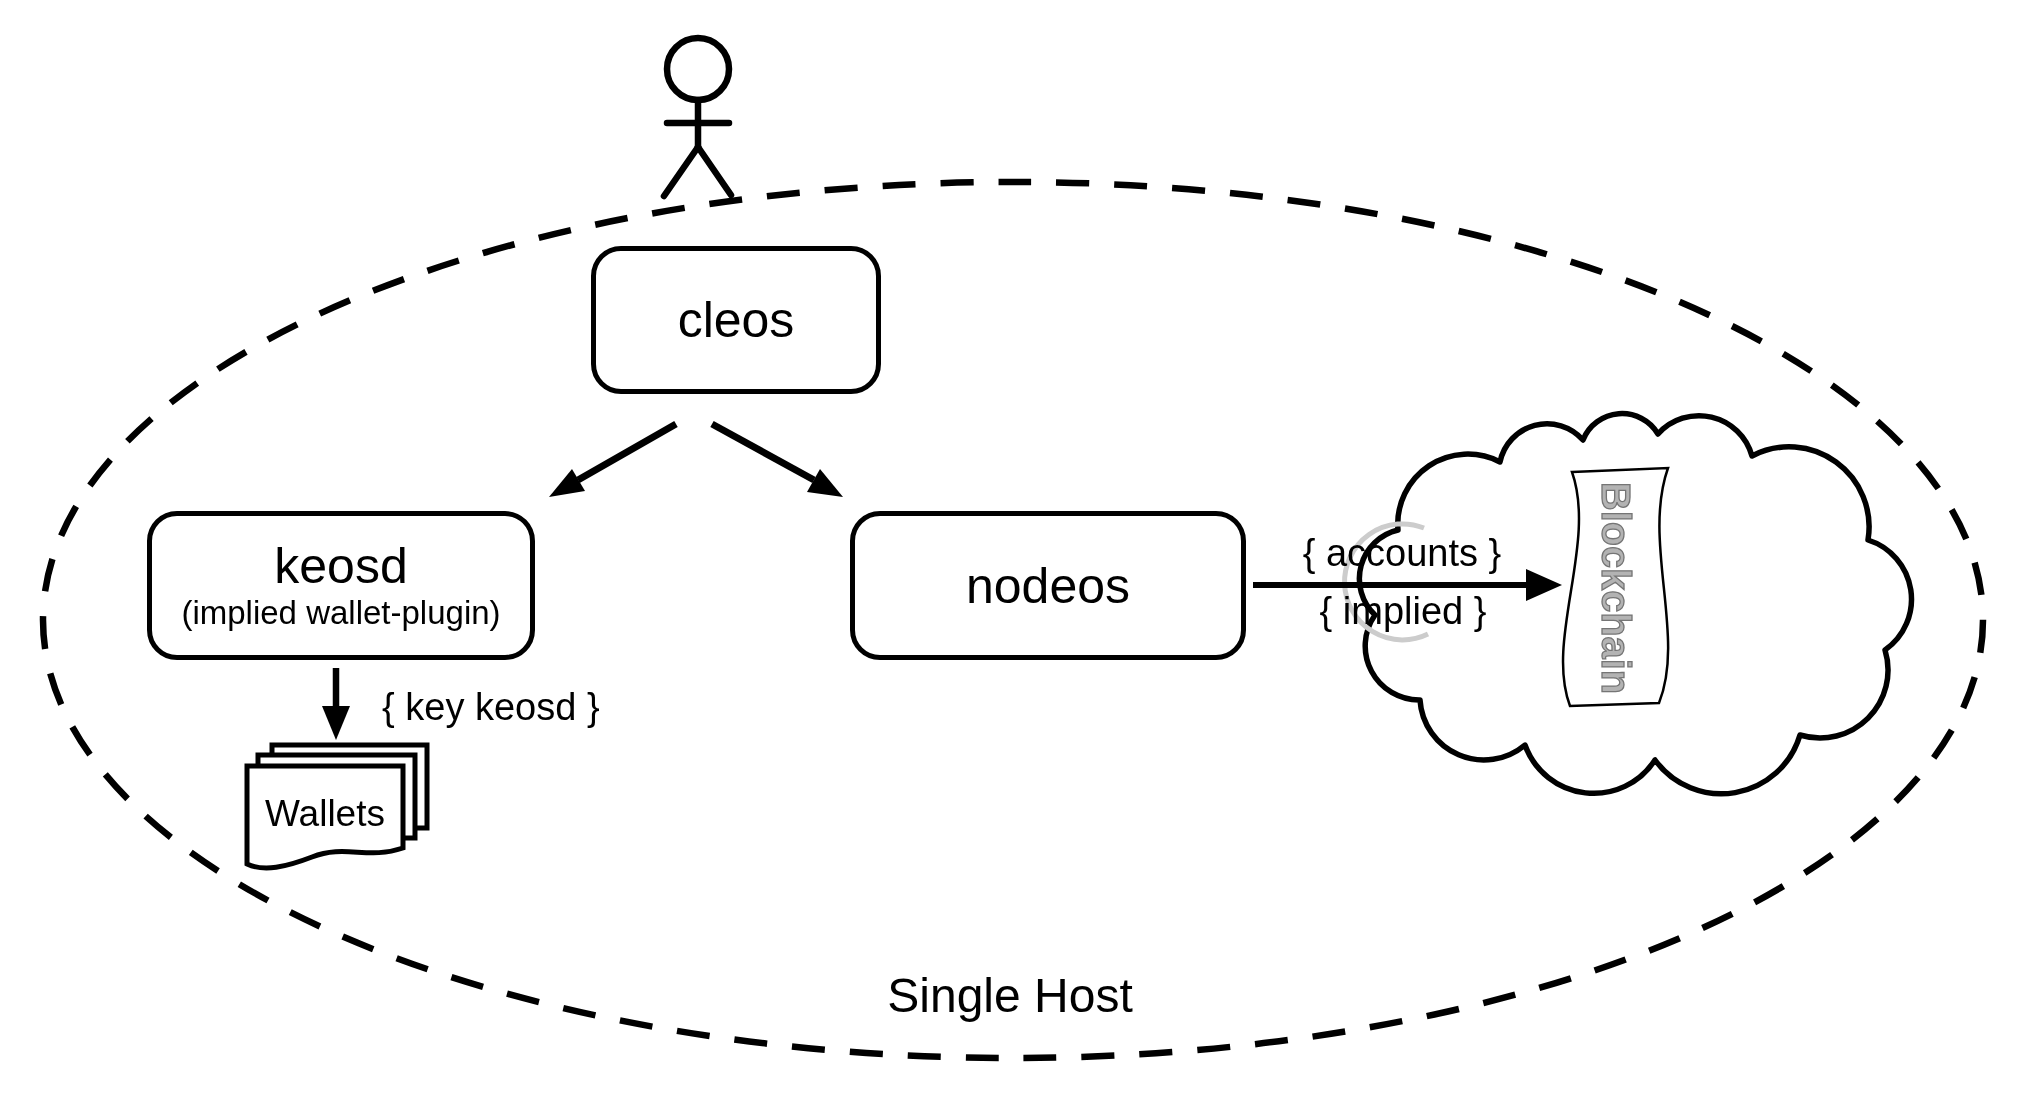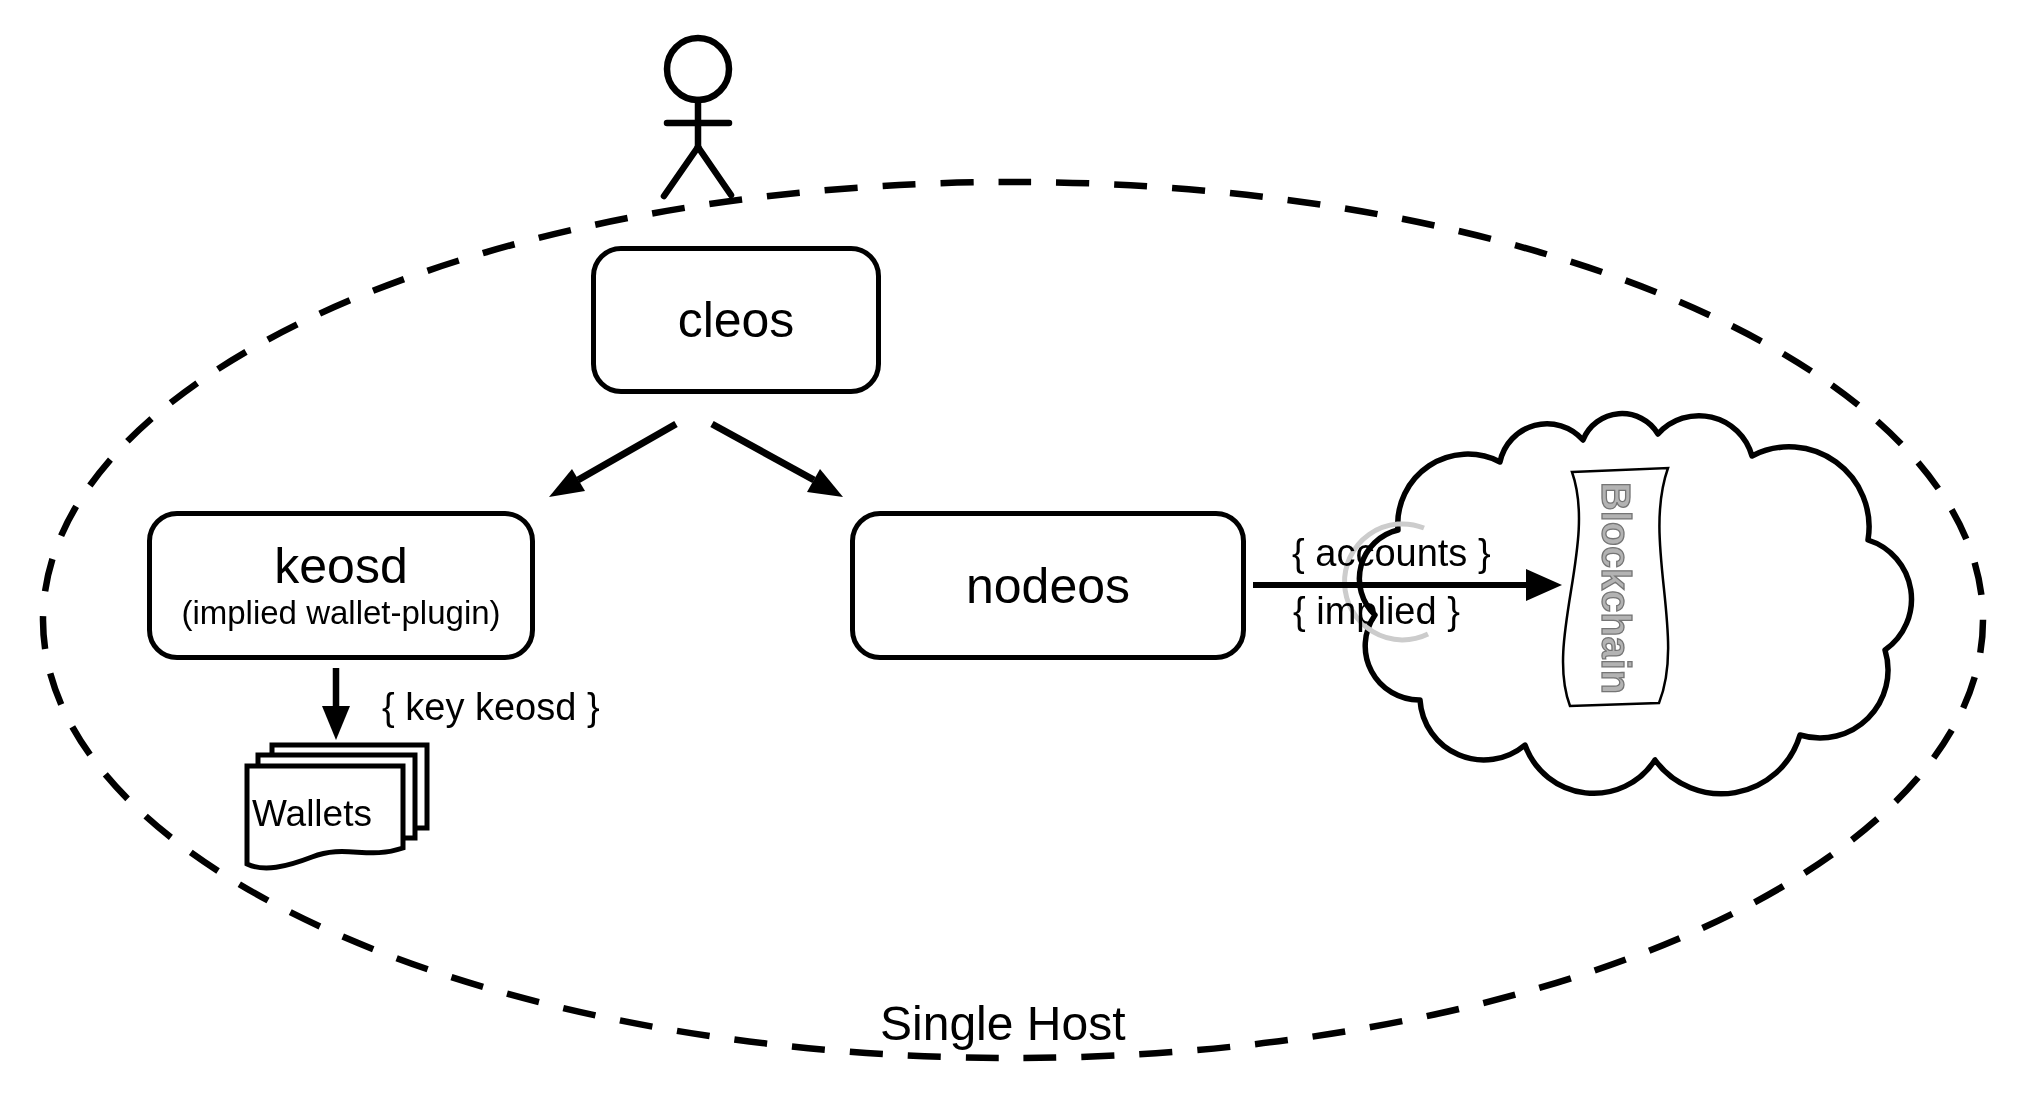--- a/index.html
+++ b/index.html
@@ -20,25 +20,25 @@
     display:flex;flex-direction:column;
     align-items:center;justify-content:center;
     box-sizing:border-box;
     text-align:center;
   }
   .node-title{font-size:50px;line-height:1.08;}
   .node-sub{font-size:33px;line-height:1.1;margin-top:2px;}
   .txt{
     position:absolute;
     white-space:nowrap;
-    text-align:left;
+    text-align:center;
     line-height:1;
   }
   .edge-label{font-size:38px;}
-  .host-label{font-size:48px;margin-top:28px;}
+  .host-label{font-size:48px;}
   .wallets-label{font-size:37px;}
 </style>
 </head>
 <body>
 
 <div class="canvas">
 
   <svg class="layer" width="2029" height="1100" viewBox="0 0 2029 1100">
 
     <ellipse cx="1013" cy="620" rx="970" ry="438" fill="none" stroke="#000" stroke-width="6.5" stroke-dasharray="33 25"></ellipse>

